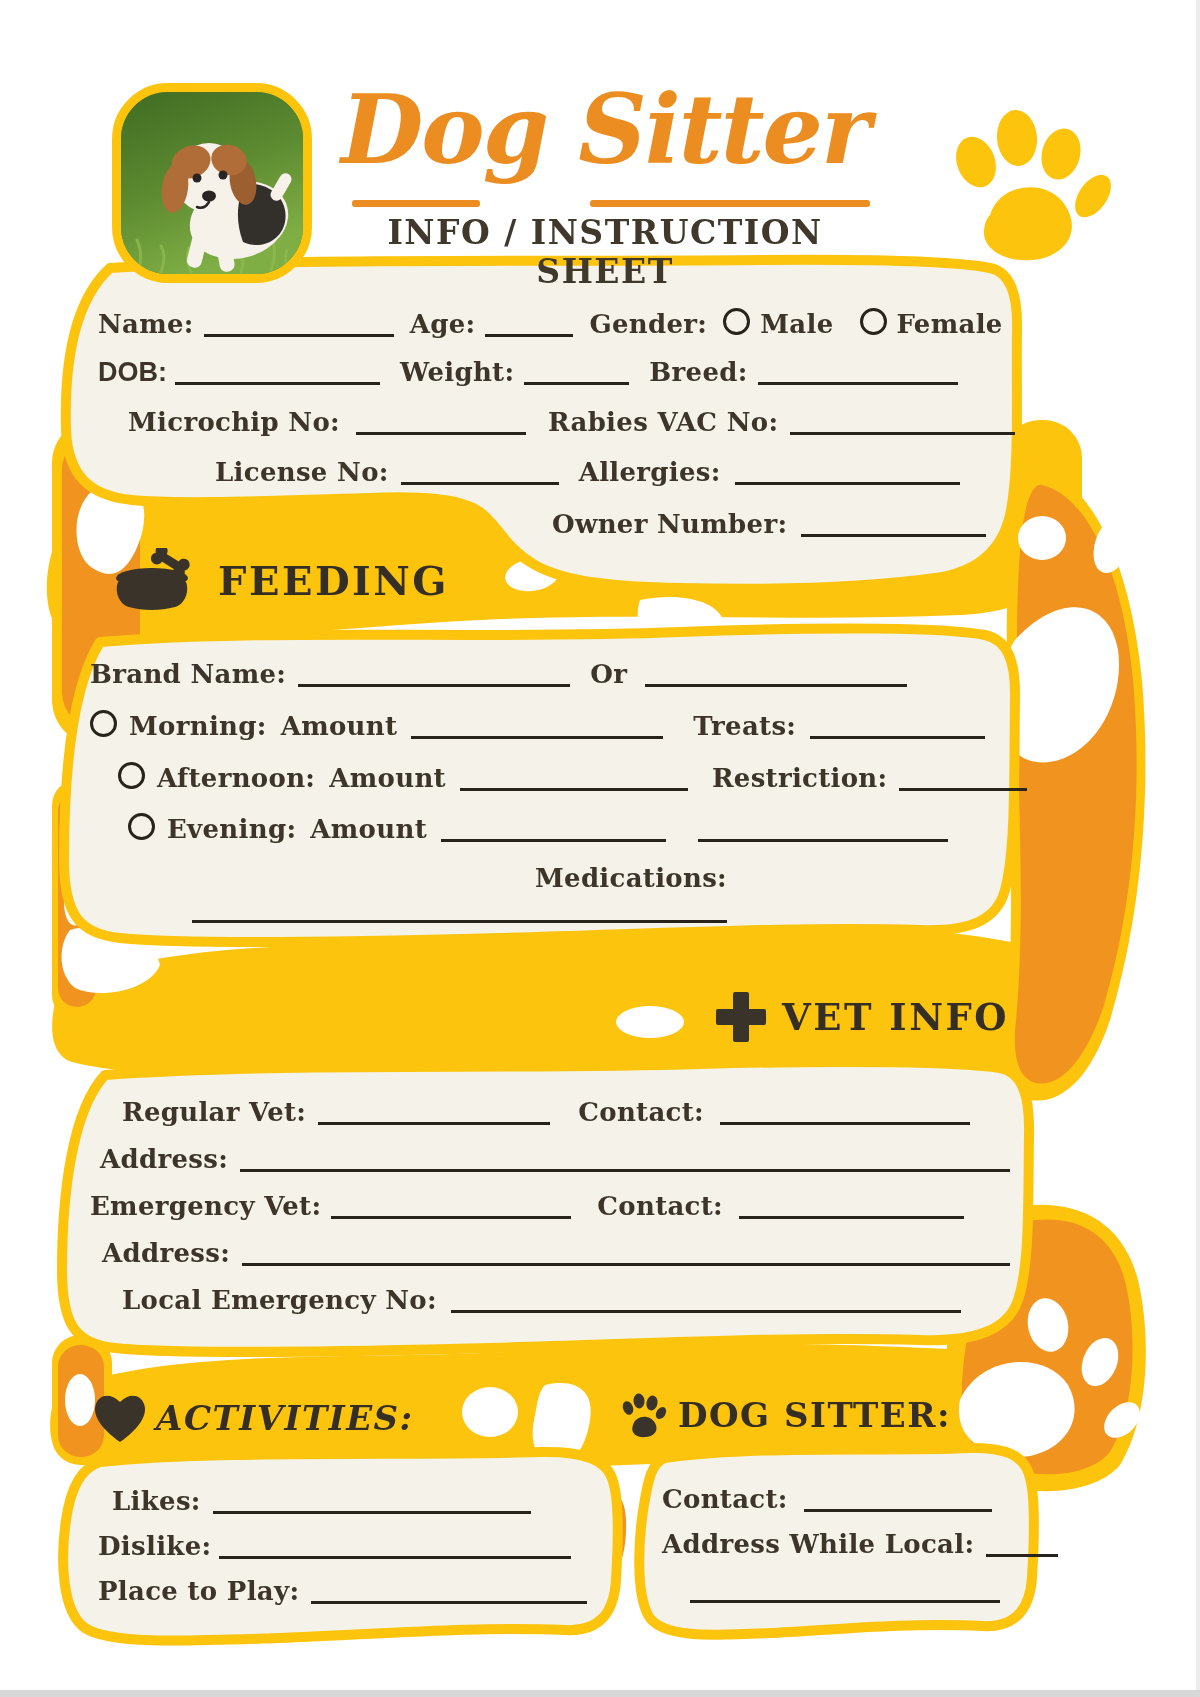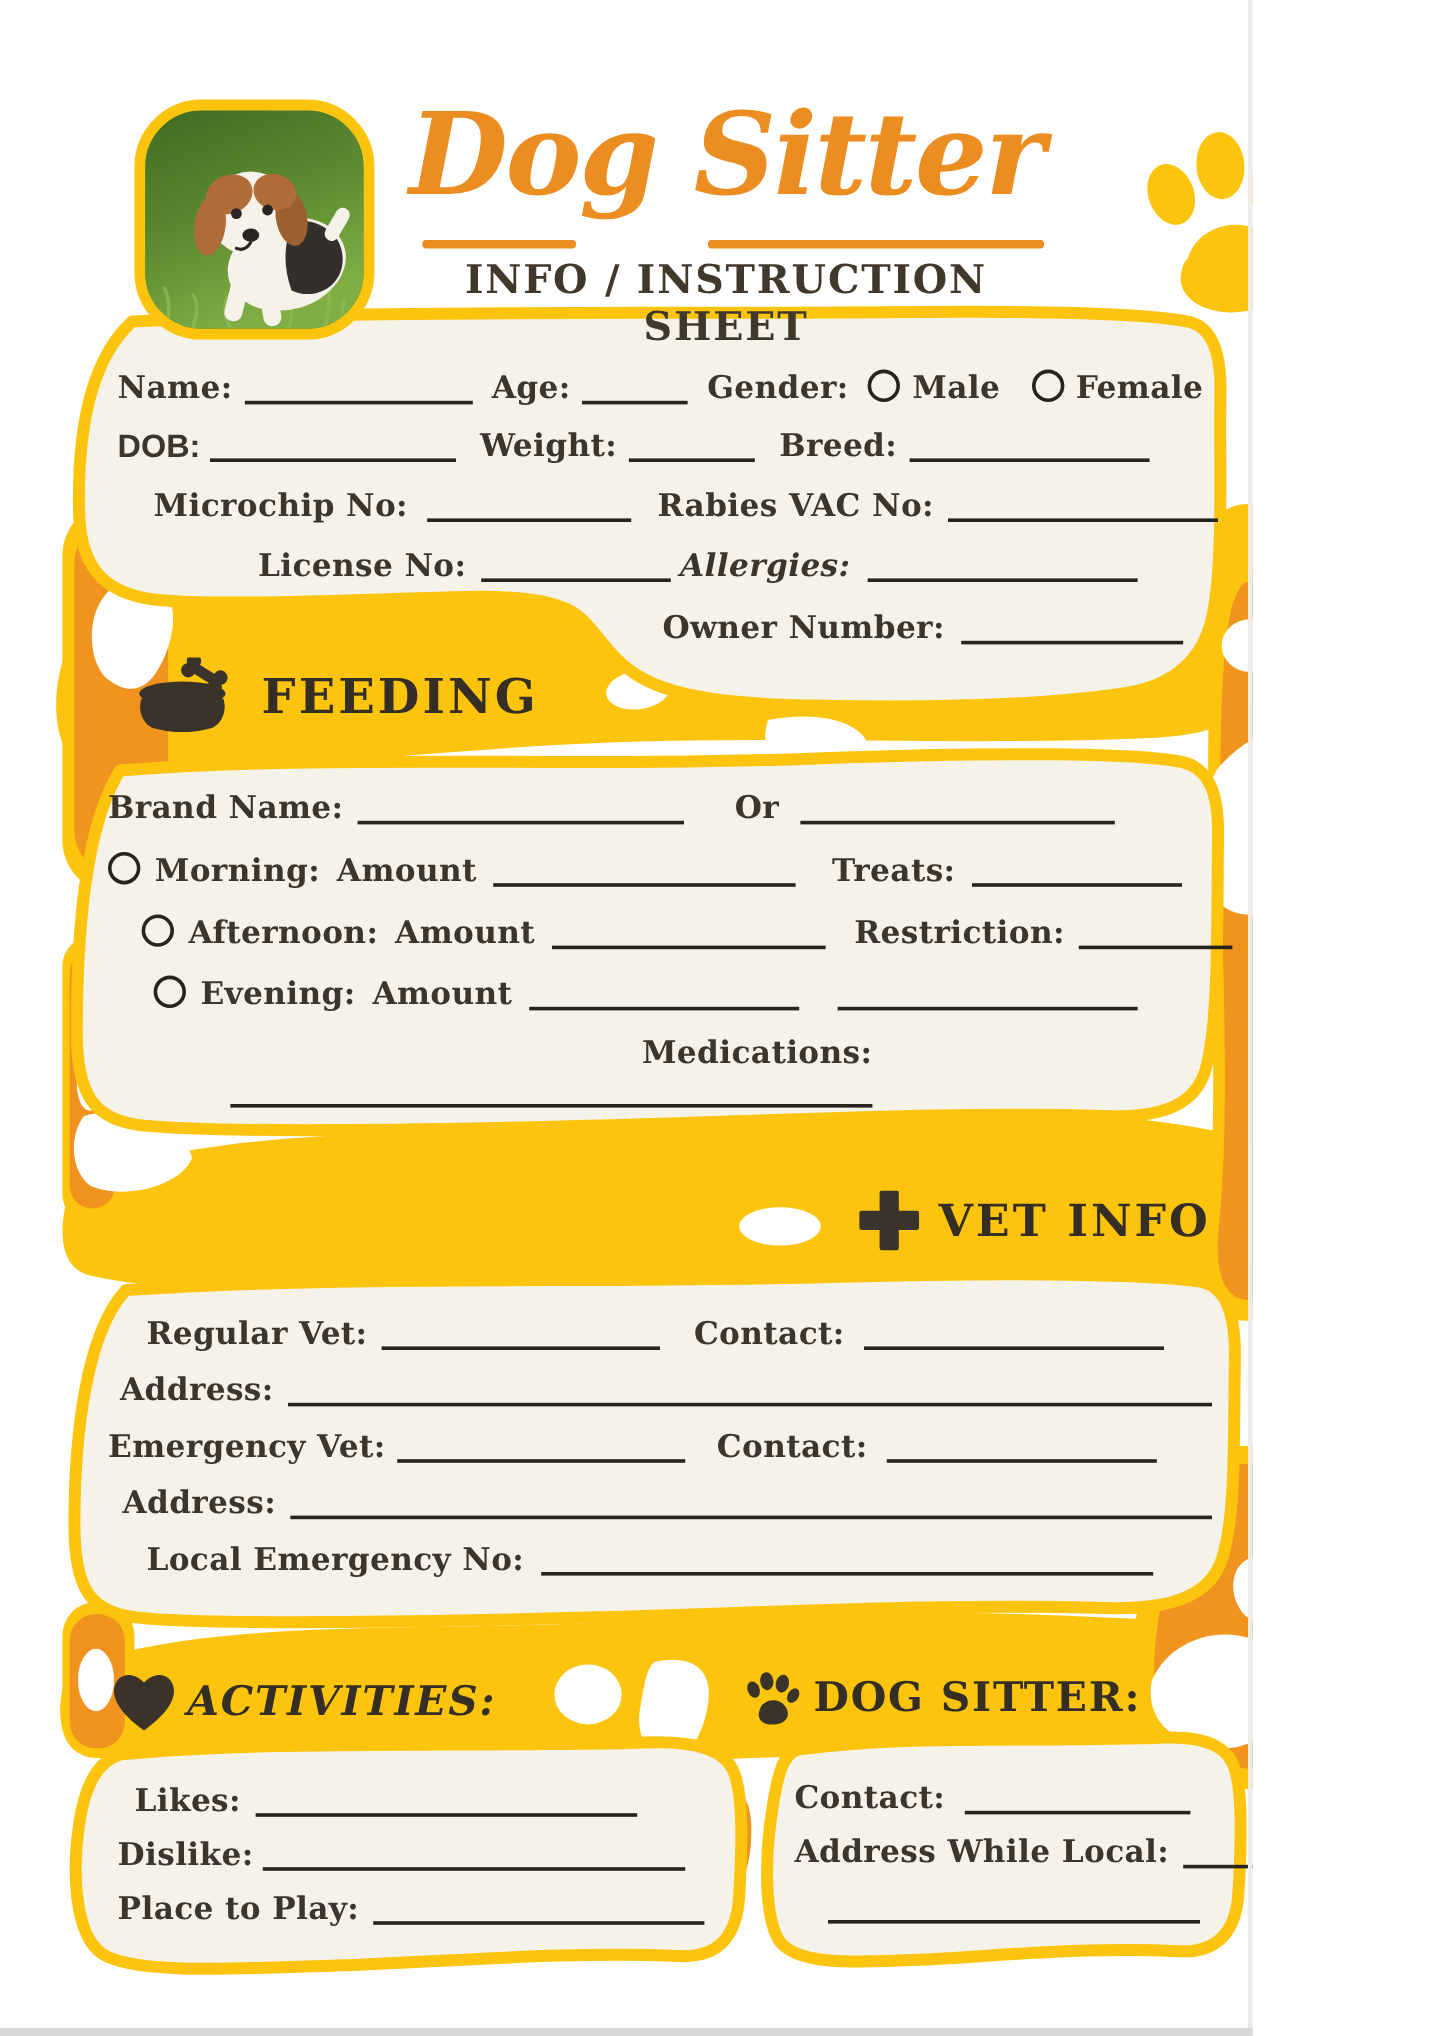--- a/index.html
+++ b/index.html
@@ -1,20 +1,20 @@
 <!DOCTYPE html>
 <html style="--yellow: #FDC40D; --orange: #F0931F; --cream: #F4F2E9; --ink: #3D352A; --line: #28241C; --title-orange: #EB8D21; --head: #352E24;"><head>
 <meta charset="utf-8">
 <style>
   :root{
     --yellow:#FDC40D; --orange:#F0931F; --cream:#F4F2E9;
     --ink:#3D352A; --line:#28241C; --title-orange:#EB8D21; --head:#352E24;
   }
   html,body{margin:0;padding:0;background:#fff;}
-  .page{position:relative;width:1044px;height:1697px;background:#ffffff;overflow:hidden;
+  .page{position:relative;width:1200px;height:1697px;background:#ffffff;overflow:hidden;
         font-family:"DejaVu Serif",serif;}
   .bg{position:absolute;left:0;top:0;}
   .edge-bottom{position:absolute;left:0;bottom:0;width:100%;height:7px;background:#d8d8d8;}
   .edge-right{position:absolute;right:0;top:0;width:4px;height:100%;background:#ececec;}
 
   .photo{position:absolute;left:112px;top:83px;width:200px;height:200px;border:9px solid var(--yellow);
          border-radius:56px;overflow:hidden;box-sizing:border-box;background:#5d8b31;}
   .photo svg{display:block;}
 
   .script-title{position:absolute;left:330px;top:78px;width:550px;text-align:center;
@@ -165,21 +165,21 @@
   <div class="row" style="left:128px;top:406px;">
     <span class="lbl">Microchip No:</span>
     <span class="fline" style="width:170px;margin-left:16px;"></span>
     <span class="lbl" style="margin-left:22px;">Rabies VAC No:</span>
     <span class="fline" style="width:225px;margin-left:12px;"></span>
   </div>
 
   <div class="row" style="left:215px;top:456px;">
     <span class="lbl">License No:</span>
     <span class="fline" style="width:158px;margin-left:12px;"></span>
-    <span class="lbl" style="margin-left:8px;font-style:italic;">Allergies:</span>
+    <span class="lbl" style="margin-left:20px;">Allergies:</span>
     <span class="fline" style="width:225px;margin-left:14px;"></span>
   </div>
 
   <div class="row" style="left:552px;top:508px;">
     <span class="lbl">Owner Number:</span>
     <span class="fline" style="width:185px;margin-left:14px;"></span>
   </div>
 
   <div class="sec-head feeding-head" style="left:112px;top:548px;">
     <svg class="icon" width="88" height="64" viewBox="0 0 88 64">
@@ -194,21 +194,21 @@
         <ellipse cx="40" cy="30" rx="36" ry="10"></ellipse>
         <path d="M6,34 L74,34 C78,44 72,57 63,59 C48,63 31,63 17,59 C8,57 2,44 6,34 Z"></path>
       </g>
     </svg>
     <span class="txt" style="margin-left:18px;">FEEDING</span>
   </div>
 
   <div class="row" style="left:90px;top:658px;">
     <span class="lbl">Brand Name:</span>
     <span class="fline" style="width:272px;margin-left:12px;"></span>
-    <span class="lbl" style="margin-left:42px;">Or</span>
+    <span class="lbl" style="margin-left:20px;">Or</span>
     <span class="fline" style="width:262px;margin-left:18px;"></span>
   </div>
 
   <div class="row" style="left:90px;top:710px;">
     <span class="radio"></span>
     <span class="lbl" style="margin-left:12px;">Morning:</span>
     <span class="lbl" style="margin-left:14px;">Amount</span>
     <span class="fline" style="width:252px;margin-left:14px;"></span>
     <span class="lbl" style="margin-left:30px;">Treats:</span>
     <span class="fline" style="width:175px;margin-left:14px;"></span>

